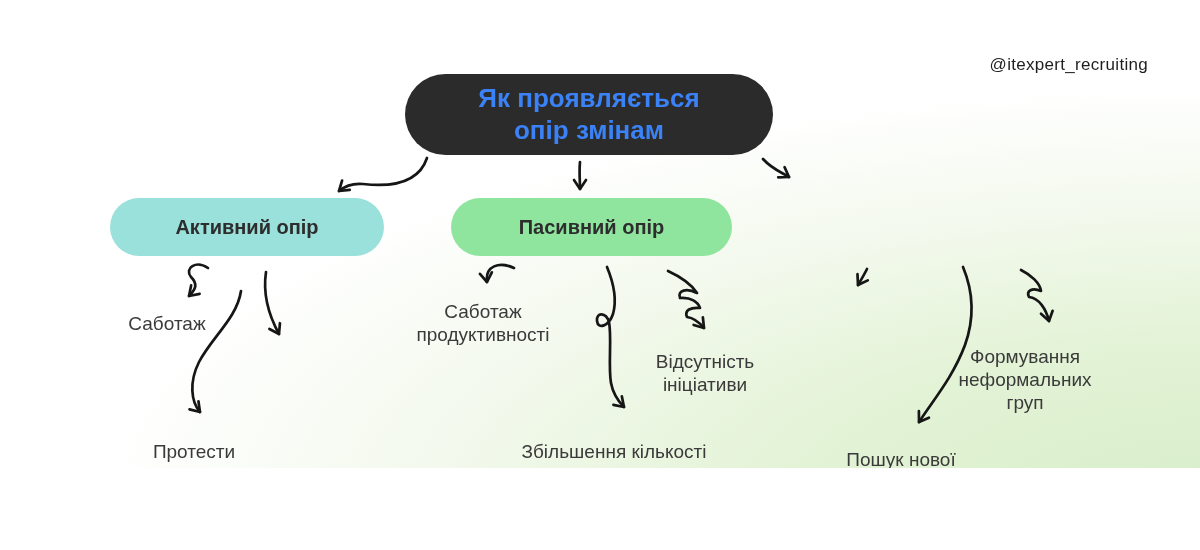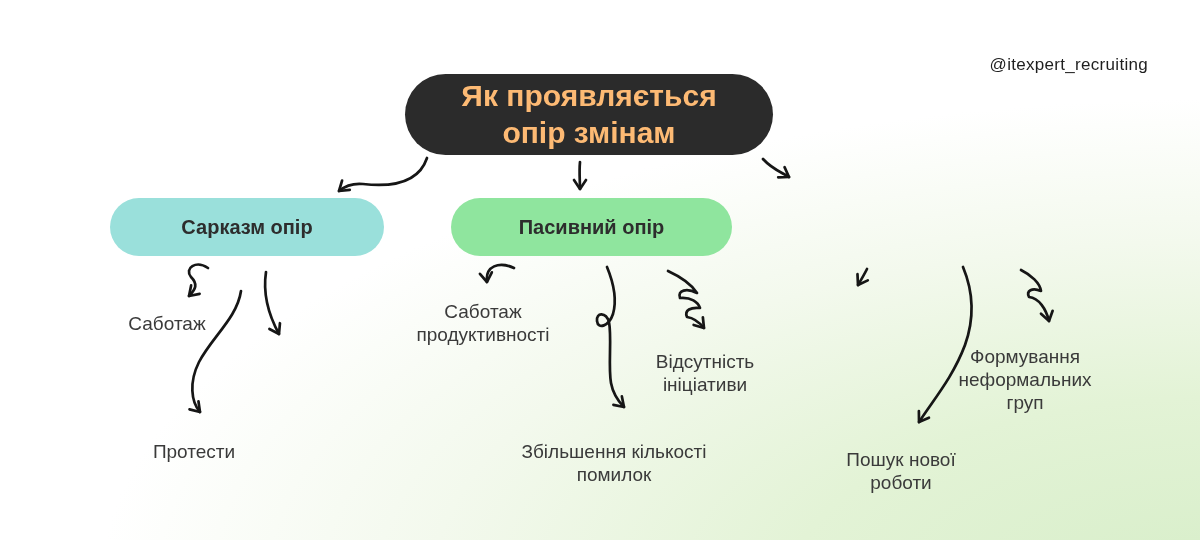--- a/index.html
+++ b/index.html
@@ -1,35 +1,35 @@
 <!DOCTYPE html>
 <html><head>
 <meta charset="utf-8">
 <style>
   html,body{margin:0;padding:0;}
   .canvas{
     position:relative;
-    width:1200px;height:540px;
+    width:1200px;height:468px;
     overflow:hidden;
     font-family:"Liberation Sans",sans-serif;
     background:
       radial-gradient(120% 115% at 102% 108%,
         #d7eec9 0%, #e3f3d6 30%, #f3f9ed 55%, #ffffff 78%);
   }
   .arrows{position:absolute;left:0;top:0;width:1200px;height:550px;pointer-events:none;}
   .arr{fill:none;stroke:#161616;stroke-width:2.7px;stroke-linecap:round;stroke-linejoin:round;}
   .watermark{
     position:absolute;top:55px;right:52px;
     font-size:17px;color:#1f1f1f;letter-spacing:.3px;
   }
   .root-node{
     position:absolute;left:405px;top:74px;width:368px;height:81px;
-    border-radius:41px;background:#2b2b2b;color:#fdba74;
+    border-radius:41px;background:#2b2b2b;color:#3b82f6;
     display:flex;flex-direction:column;align-items:center;justify-content:center;
-    font-weight:700;font-size:30px;line-height:1.22;text-align:center;
+    font-weight:700;font-size:26px;line-height:1.22;text-align:center;
   }
   .pill{
     position:absolute;top:198px;height:58px;border-radius:29px;
     display:flex;align-items:center;justify-content:center;
     font-weight:700;font-size:20px;color:#2d2d2d;white-space:nowrap;
   }
   .pill.p0{left:110px;width:274px;}
   .pill.p1{left:451px;width:281px;}
   .pill.p2{left:792px;width:283px;}
   .child{
@@ -72,21 +72,21 @@
     <path class="arr" marker-end="url(#ah)" d="M 1021 270 C 1031 275, 1040 283, 1041 291 C 1032 287, 1026 291, 1029 297 C 1039 298, 1046 309, 1049 321"></path>
   </svg>
 
   <div class="watermark">@itexpert_recruiting</div>
 
   <div class="root-node" style="background-color: rgb(43, 43, 43);">
     <span>Як проявляється</span>
     <span>опір змінам</span>
   </div>
 
-  <div class="pill p0" style="background-color: rgb(154, 224, 219);">Сарказм опір</div>
+  <div class="pill p0" style="background-color: rgb(154, 224, 219);">Активний опір</div>
   <div class="pill p1" style="background-color: rgb(143, 229, 158);">Пасивний опір</div>
 
   <div class="child c00 nowrap">Саботаж</div>
   <div class="child c02 nowrap">Протести</div>
 
   <div class="child c10">Саботаж продуктивності</div>
   <div class="child c12">Збільшення кількості помилок</div>
   <div class="child c11">Відсутність ініціативи</div>
 
   <div class="child c21">Формування неформальних груп</div>

